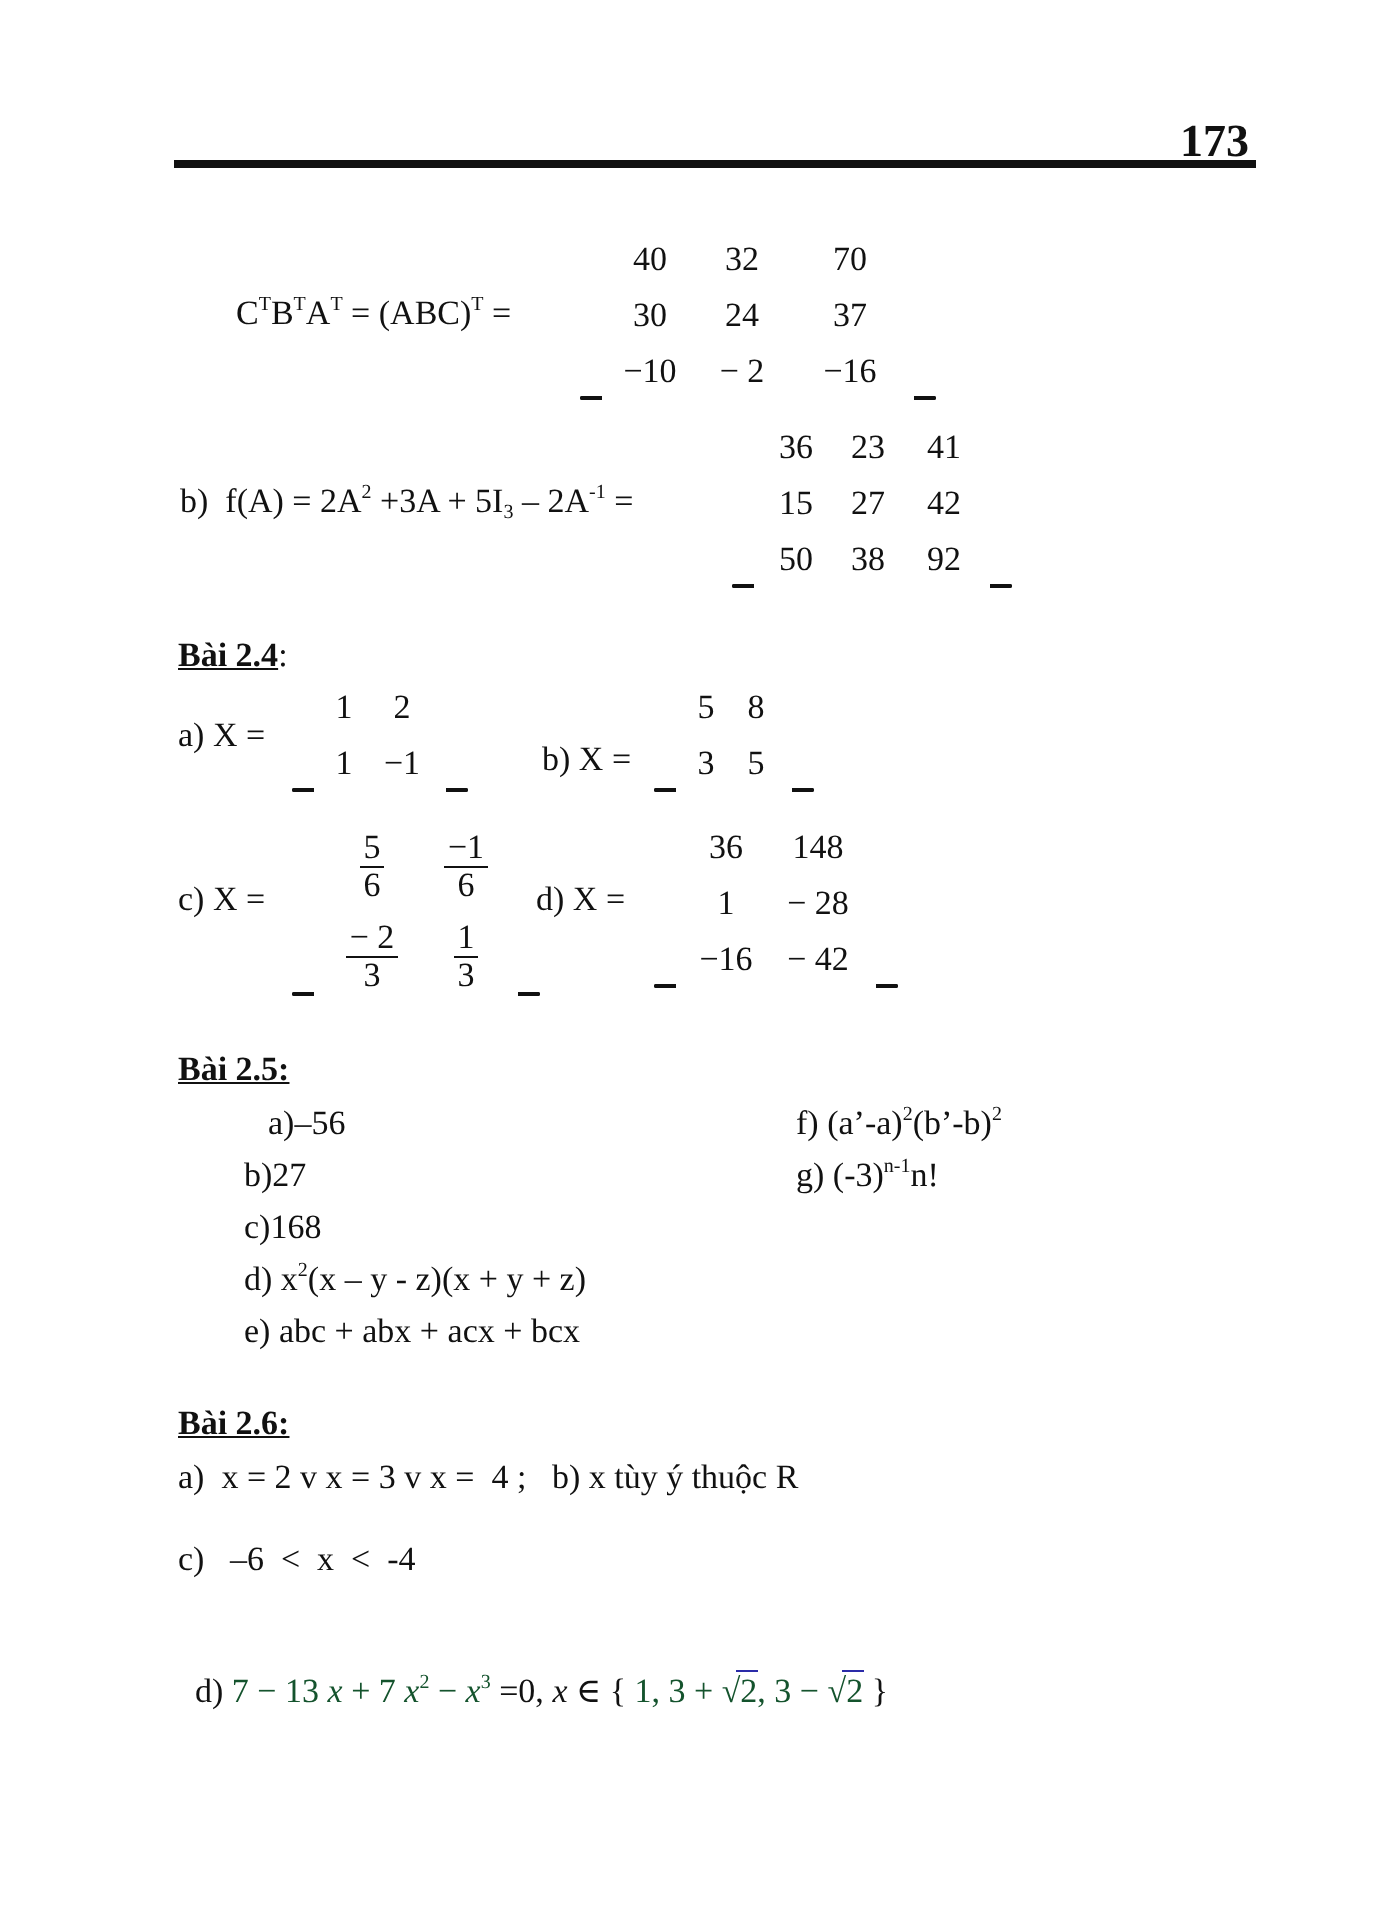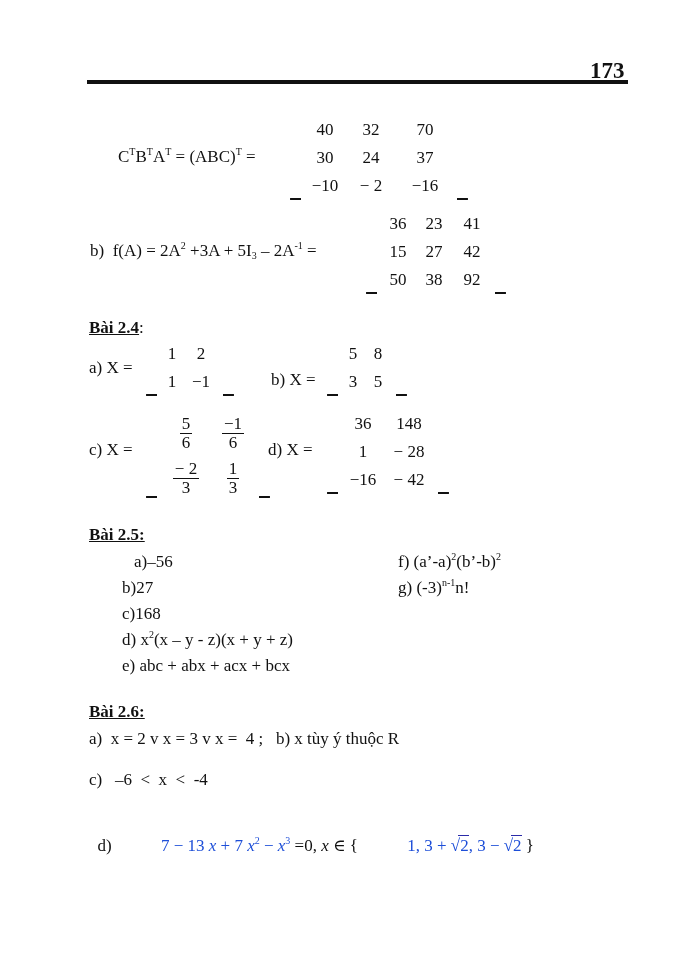--- a/index.html
+++ b/index.html
@@ -13,21 +13,21 @@
   sub { font-size:10px; vertical-align:-3px; line-height:0; }
   .heading { font-weight:bold; text-decoration:underline; }
   .matrix { position:absolute; display:flex; align-items:flex-end; }
   .paren { width:10px; border:1.3px solid #111; }
   .paren.l { border-right:none; border-radius:12px 0 0 12px; }
   .paren.r { border-left:none; border-radius:0 12px 12px 0; }
   .grid { display:grid; padding:0 4px; align-items:center; }
   .cell { text-align:center; line-height:28px; }
   .frac { display:inline-flex; flex-direction:column; align-items:center; line-height:18px; }
   .frac .num { border-bottom:1.3px solid #111; padding:0 2px; }
-  .blue { color:#1d4ed8;margin-left:45px; }
+  .blue { color:#14532d; }
   .it { font-style:italic; }
   .sqrt { display:inline-block; border-top:1.3px solid #2b2ba8; padding-left:2px; margin-left:-2px; }
 </style>
 </head>
 <body>
 
 <div class="abs pagenum">173</div>
 <div class="abs rule"></div>
 
 <div class="abs line" style="left:118px; top:147px;">

